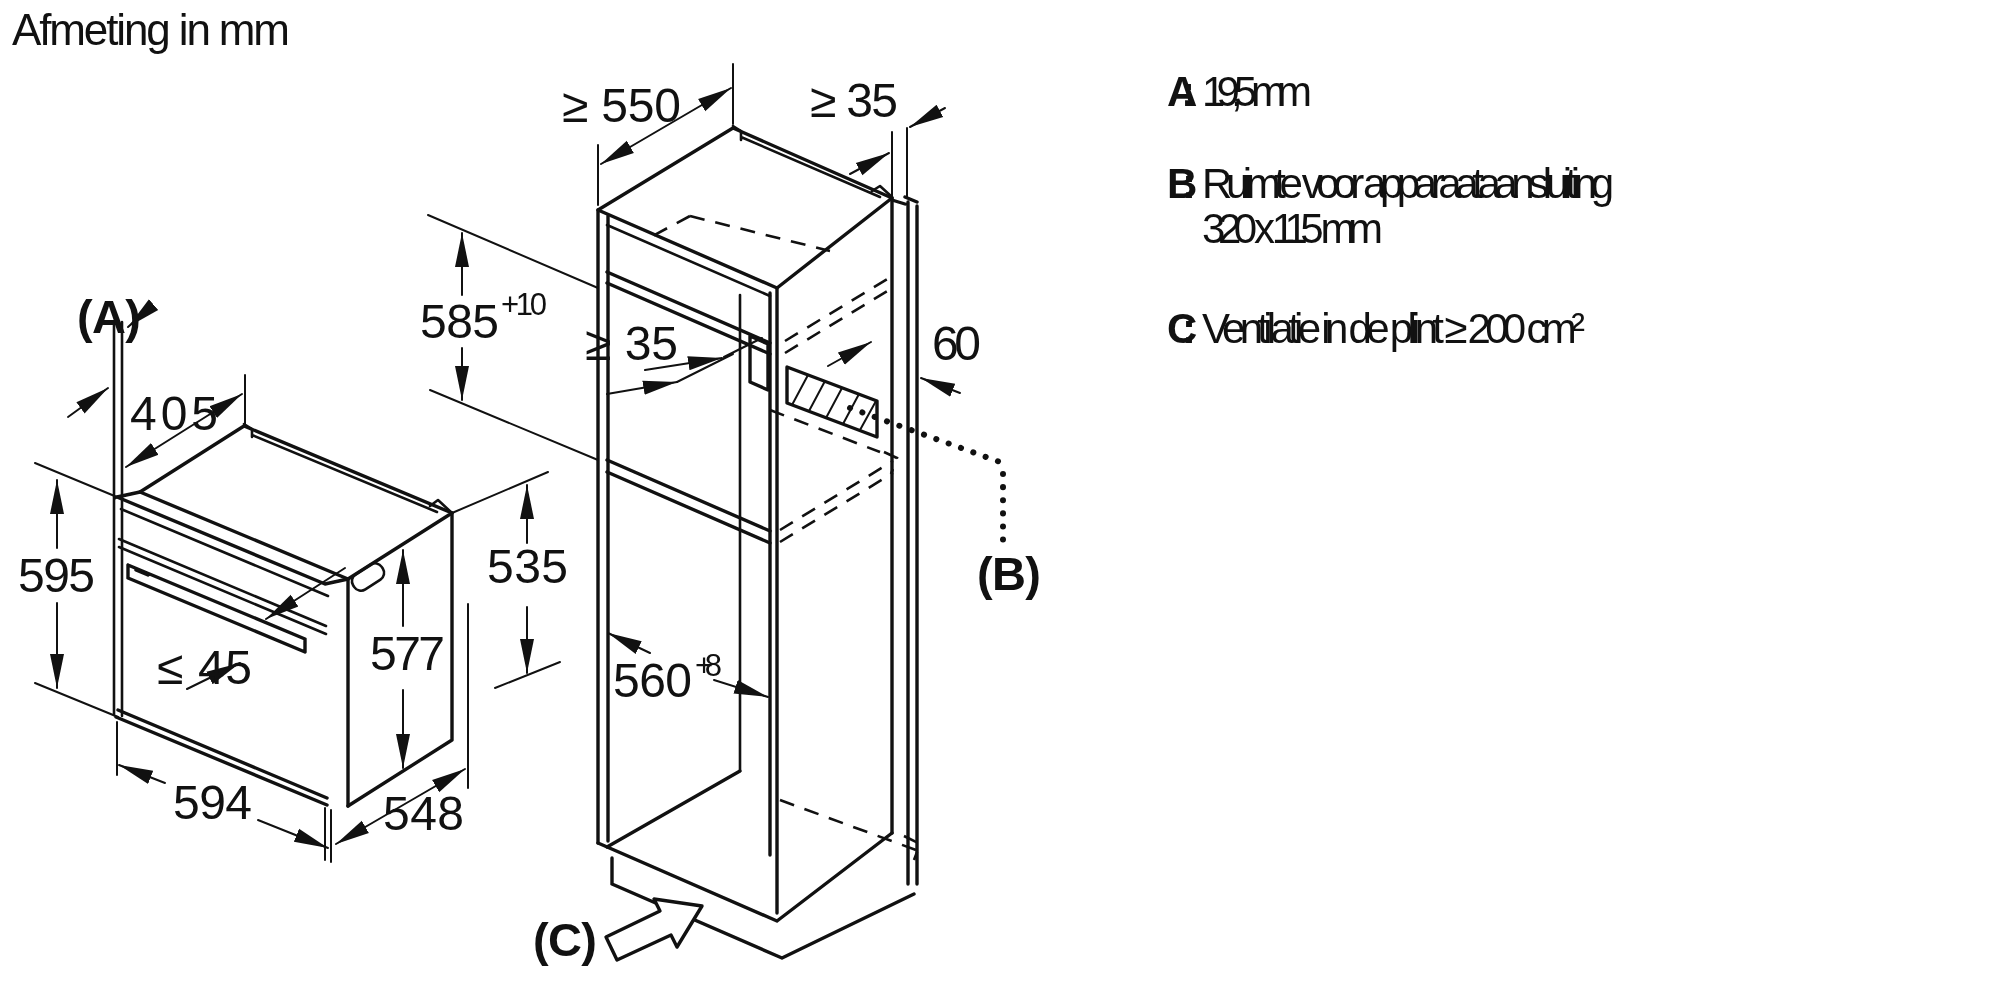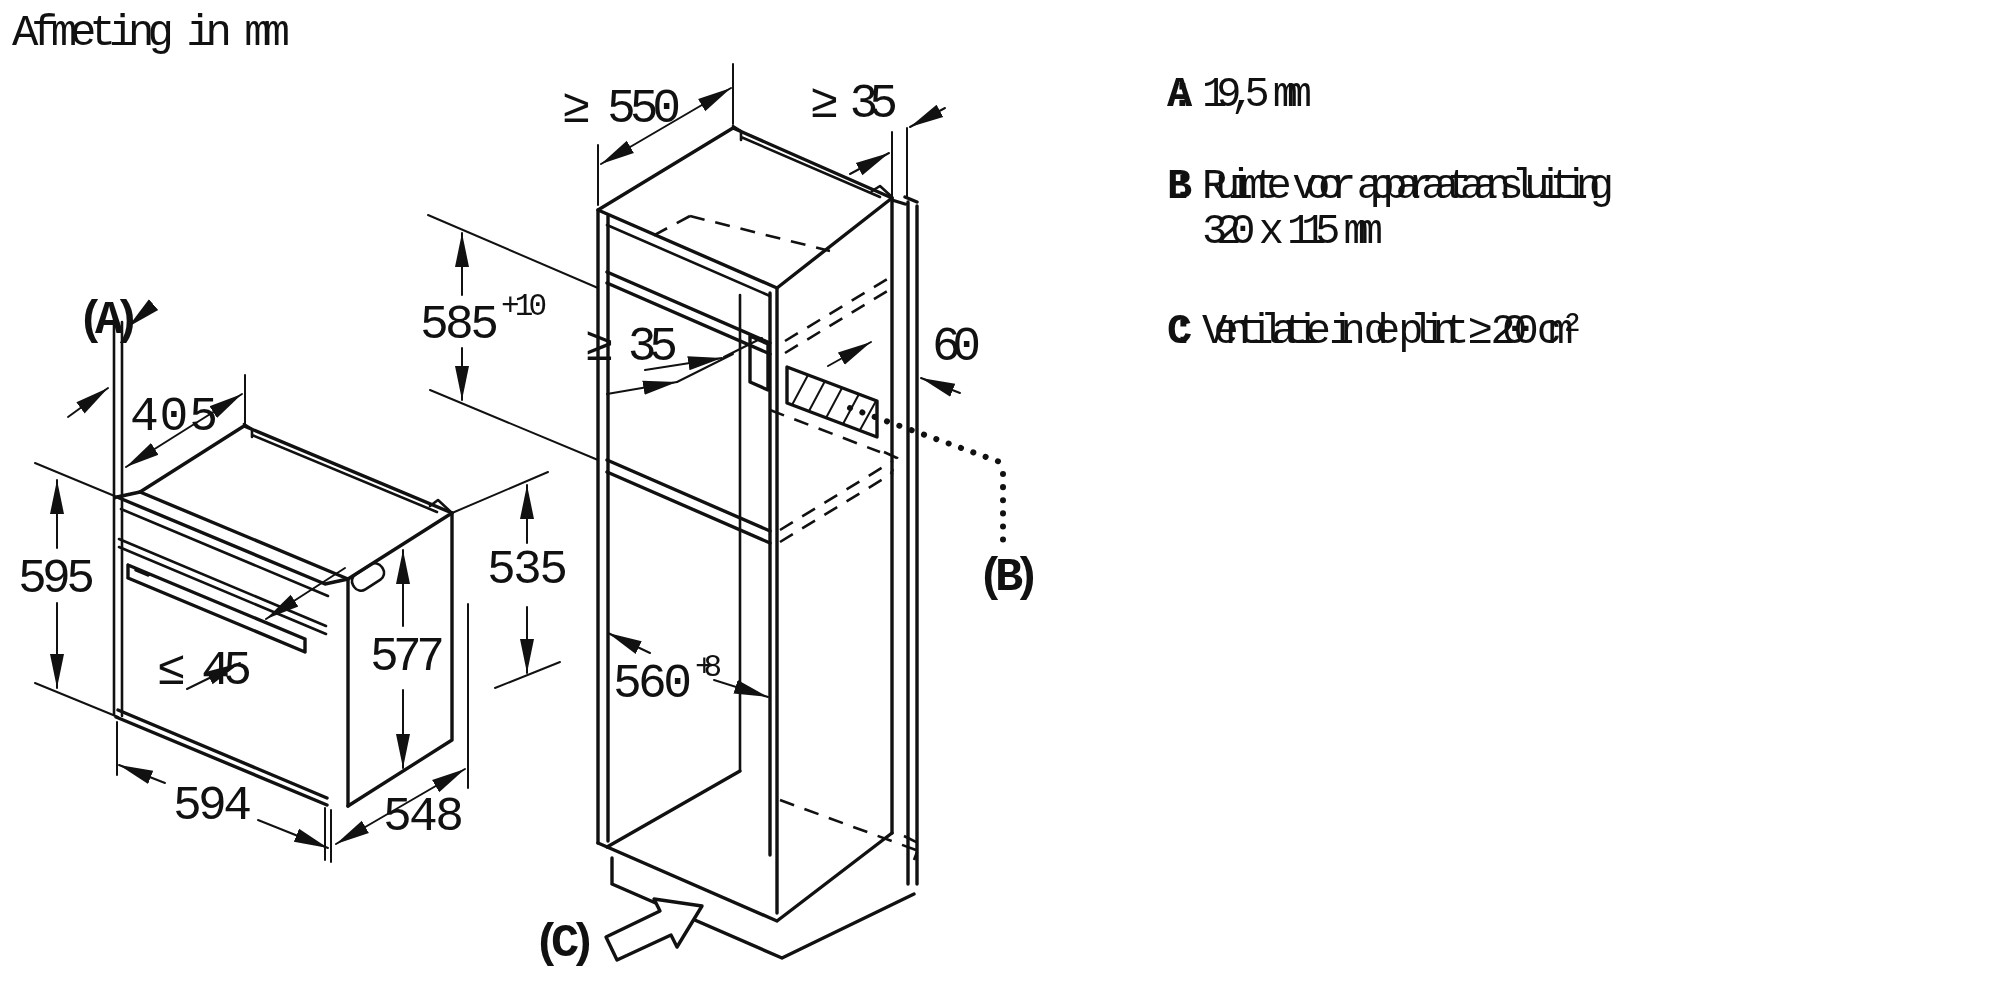--- a/index.html
+++ b/index.html
@@ -1,17 +1,17 @@
 <!DOCTYPE html>
 <html><head>
 <meta charset="utf-8">
 <style>
   html,body{margin:0;padding:0;background:#ffffff;}
   body{width:2000px;height:1000px;position:relative;font-family:"Liberation Sans",sans-serif;}
-  #stage{position:absolute;left:0;top:0;width:1696px;height:1000px;font-family:Liberation Mono, monospace;}
+  #stage{position:absolute;left:0;top:0;width:1696px;height:1000px;}
   svg{display:block;}
   .ln{fill:none;stroke:#111111;stroke-width:3.4;stroke-linejoin:round;stroke-linecap:round;}
   .l2{fill:none;stroke:#111111;stroke-width:2.6;stroke-linejoin:round;stroke-linecap:round;}
   .thin{fill:none;stroke:#111111;stroke-width:2;stroke-linecap:round;}
   .dash{fill:none;stroke:#111111;stroke-width:2.6;stroke-dasharray:15 11;stroke-linecap:butt;}
   .dot{fill:none;stroke:#111111;stroke-width:6;stroke-dasharray:0.1 13;stroke-linecap:round;}
   .white{fill:#ffffff;}
   text{fill:#111111;}
   .dim{font-size:48px;letter-spacing:-1px;}
   .sup{font-size:31px;}

